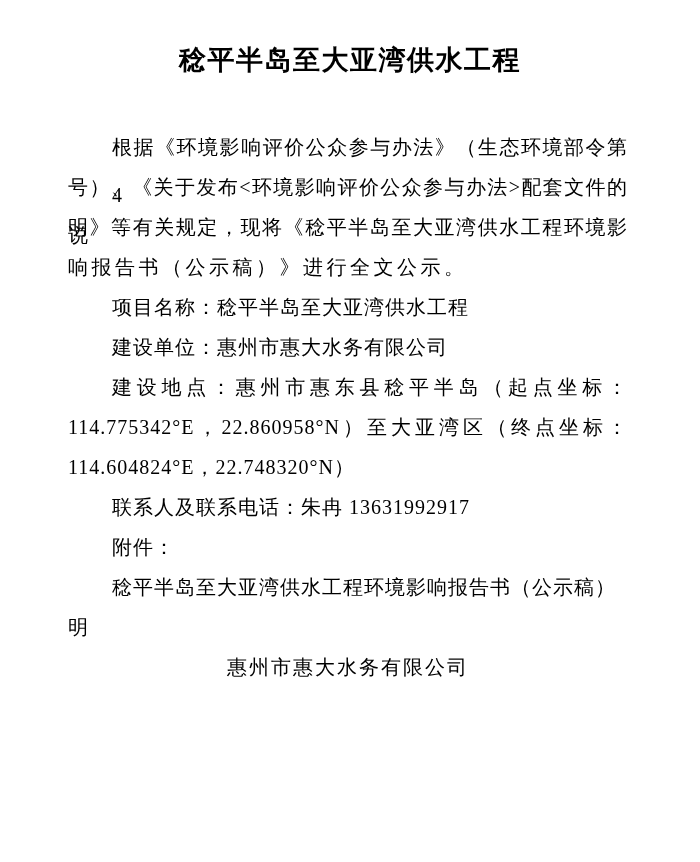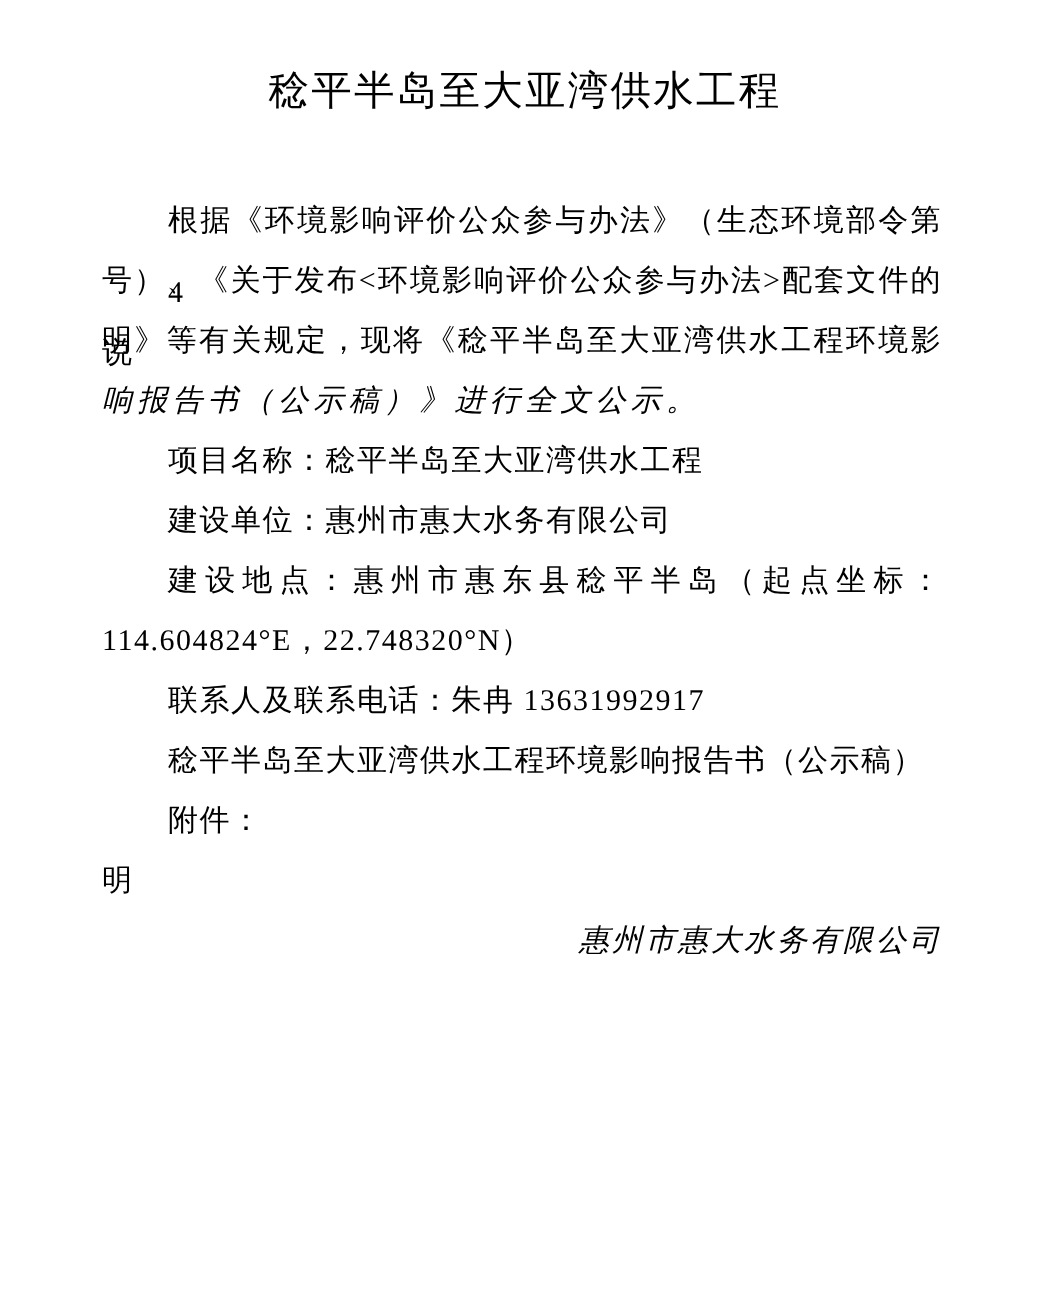--- a/index.html
+++ b/index.html
@@ -12,21 +12,21 @@
     width: 700px;
     height: 862px;
     background: #ffffff;
     color: #000000;
     font-family: "Liberation Serif", "DejaVu Serif", serif;
     overflow: hidden;
   }
   .doc-title {
     padding-top: 42px;
     text-align: center;
-    font-weight: normal;
+    font-weight: bold;
     font-size: 27px;
     line-height: 37px;
     letter-spacing: 1.5px;
   }
   .doc-body {
     margin-left: 68px;
     margin-right: 72px;
     padding-top: 44px;
     font-size: 20px;
   }
@@ -40,24 +40,23 @@
   .line.indent {
     padding-left: 44px;
   }
   .line.justify {
     white-space: normal;
     text-align: justify;
     text-align-last: justify;
   }
   .line.spread {
     letter-spacing: 3.5px;
-    font-style: italic;
   }
   .line.center {
-    text-align: right;
+    text-align: center;
     letter-spacing: 2px;
   }
 </style>
 </head>
 <body>
 
 <div class="page">
 
   <div class="doc-title">
     <div>稔平半岛至大亚湾供水工程</div>
@@ -65,23 +64,24 @@
 
   <div class="doc-body">
     <div class="line indent justify">根据《环境影响评价公众参与办法》（生态环境部令第 4</div>
     <div class="line justify">号）、《关于发布&lt;环境影响评价公众参与办法&gt;配套文件的说</div>
     <div class="line justify">明》等有关规定，现将《稔平半岛至大亚湾供水工程环境影</div>
     <div class="line spread">响报告书（公示稿）》进行全文公示。</div>
 
     <div class="line indent">项目名称：稔平半岛至大亚湾供水工程</div>
     <div class="line indent">建设单位：惠州市惠大水务有限公司</div>
     <div class="line indent justify">建设地点：惠州市惠东县稔平半岛（起点坐标：</div>
+    <div class="line justify">114.775342°E，22.860958°N）至大亚湾区（终点坐标：</div>
     <div class="line">114.604824°E，22.748320°N）</div>
     <div class="line indent">联系人及联系电话：朱冉 13631992917</div>
 
+    <div class="line indent">附件：</div>
     <div class="line indent">稔平半岛至大亚湾供水工程环境影响报告书（公示稿）</div>
-    <div class="line indent">附件：</div>
     <div class="line">明</div>
 
     <div class="line center spread">惠州市惠大水务有限公司</div>
   </div>
 
 </div>
 
 </body></html>

